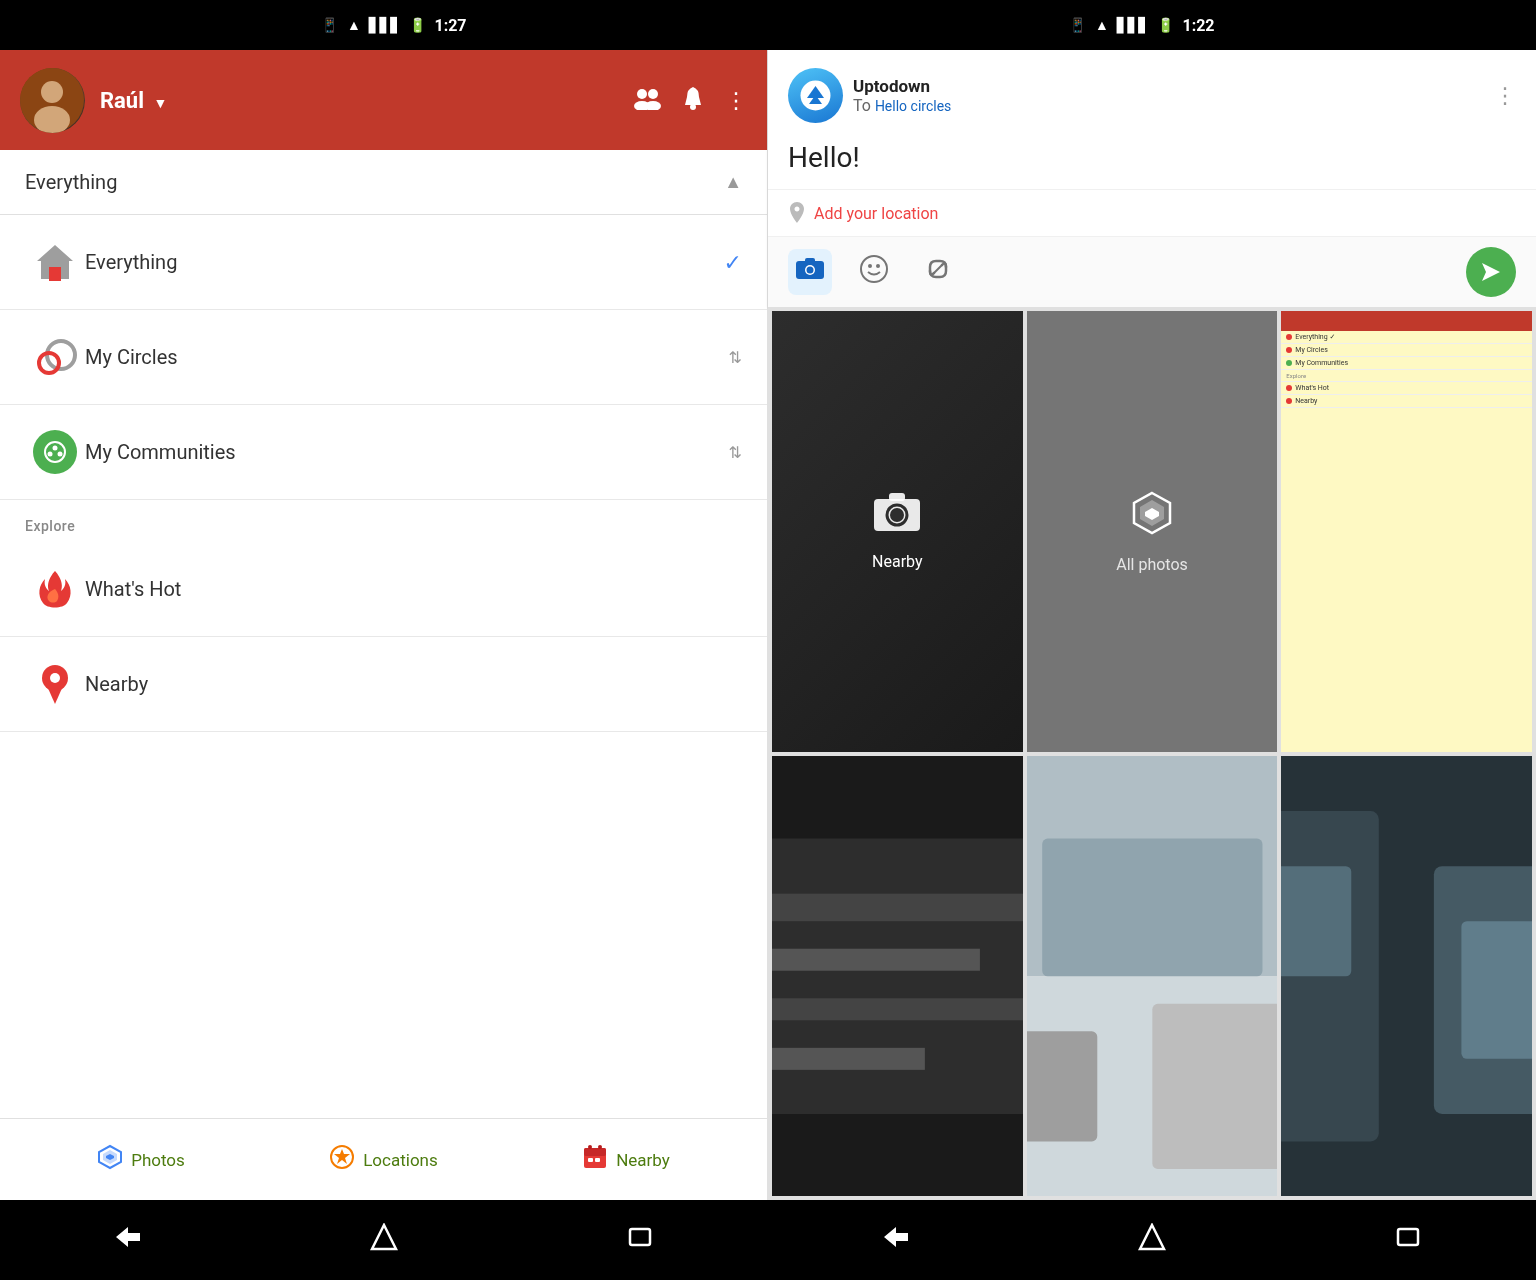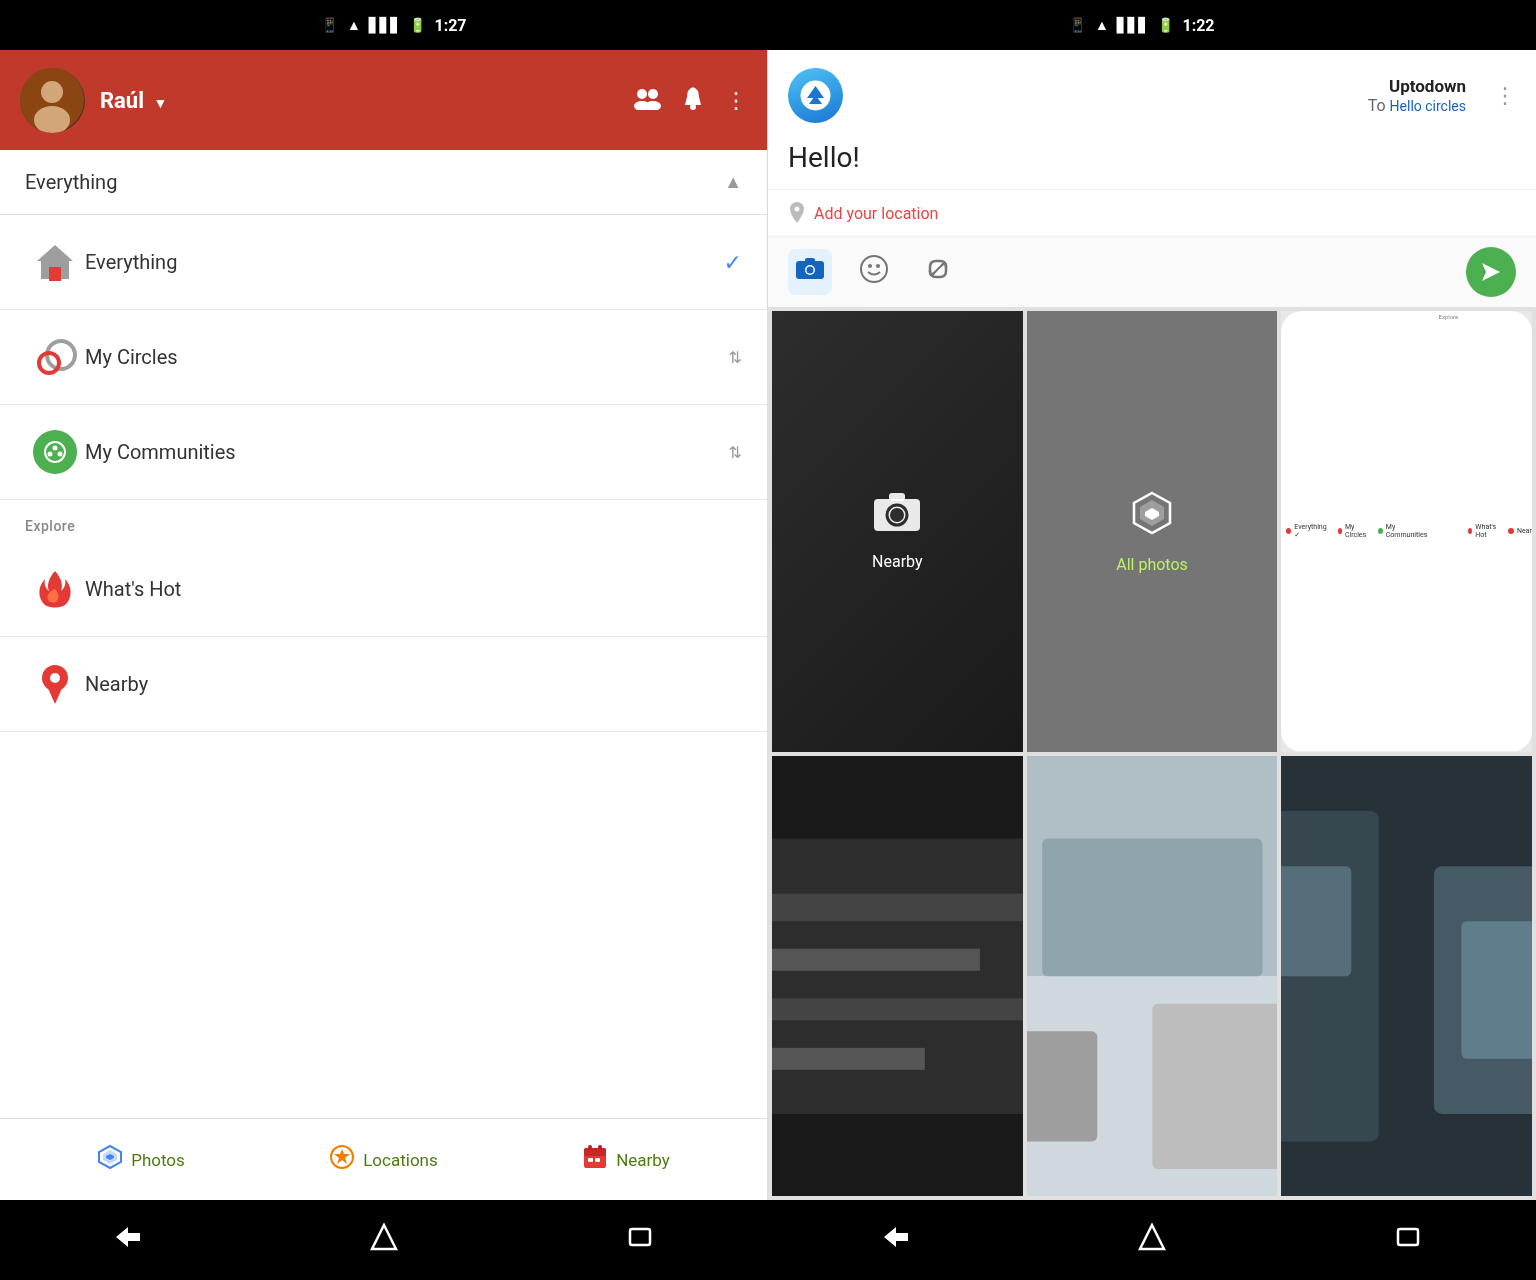--- a/index.html
+++ b/index.html
@@ -250,22 +250,21 @@
     .post-card {
       background: #fff;
       margin: 0;
       flex-shrink: 0;
       box-shadow: 0 1px 3px rgba(0,0,0,0.1);
     }
     .post-header {
       display: flex;
       align-items: center;
       padding: 18px 20px;
-      gap: 28px;
-      text-align: right;
+      gap: 10px;
     }
     .post-meta { flex: 1; }
     .post-author {
       font-size: 17px;
       font-weight: bold;
       color: #222;
     }
     .post-circle {
       font-size: 14px;
       color: #1565c0;
@@ -350,32 +349,32 @@
     .all-photos-tile {
       background: #757575;
     }
     .all-photos-inner {
       display: flex;
       flex-direction: column;
       align-items: center;
       gap: 8px;
     }
     .all-photos-icon { font-size: 36px; color: #fff; }
-    .all-photos-label { color: #bef264; font-size: 16px; }
+    .all-photos-label { color: #e5e5e5; font-size: 16px; }
     .screenshot-tile {
       background: #e8e8e8;
       position: relative;
     }
     .screenshot-content {
       width: 100%;
       height: 100%;
-      background: #ffffff;
-      display: flex;
+      background: #fef9c3;
+      display: flex;
+      flex-direction: column;
       overflow: hidden;
-      border-radius: 21px;
     }
     .sc-header {
       height: 20px;
       background: #c0392b;
     }
     .sc-item {
       display: flex;
       align-items: center;
       padding: 2px 5px;
       font-size: 7px;

